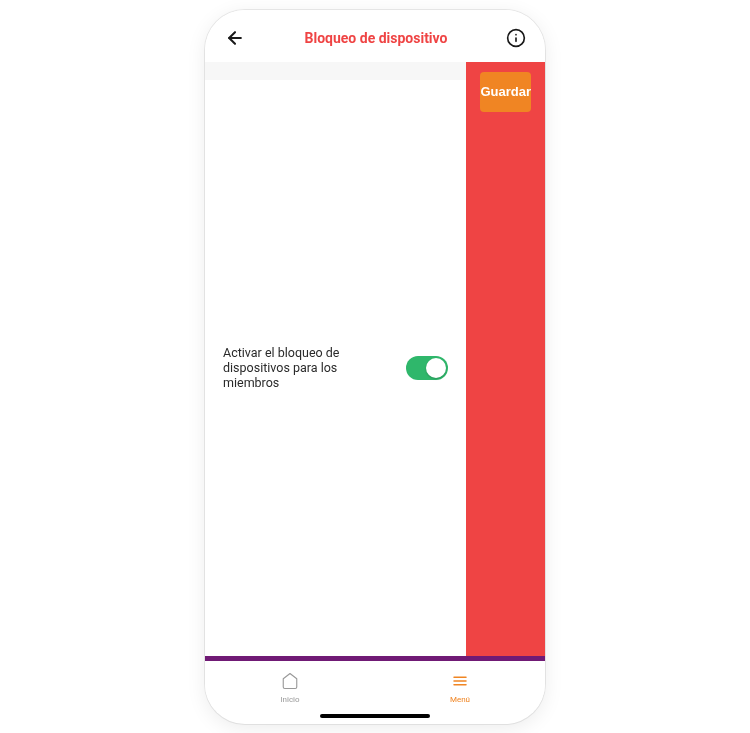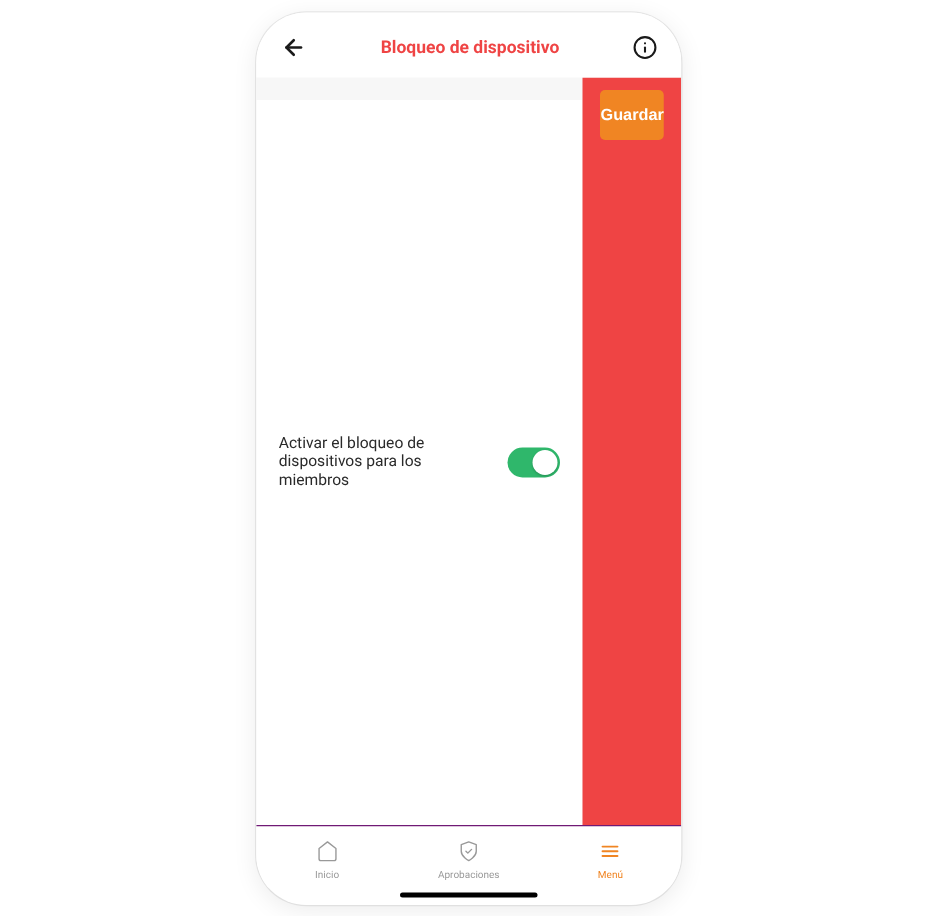--- a/index.html
+++ b/index.html
@@ -119,21 +119,21 @@
       border-radius: 4px;
       color: #fff;
       font-size: 13px;
       font-weight: 600;
       cursor: pointer;
     }
     .bottom-nav {
       display: flex;
       background: #fff;
       padding: 10px 0 6px;
-      border-top: 1px solid #701a75;
+      border-top: 5px solid #701a75;
     }
     .nav-item {
       flex: 1;
       display: flex;
       flex-direction: column;
       align-items: center;
       gap: 4px;
       cursor: pointer;
     }
     .nav-icon {
@@ -196,29 +196,20 @@
   </div>
 
   <div class="bottom-nav">
     <div class="nav-item">
       <div class="nav-icon">
         <svg width="18" height="18" viewBox="0 0 24 24" fill="none" stroke="#999" stroke-width="1.5" stroke-linecap="round" stroke-linejoin="round">
             <path d="M3 9l9-7 9 7v11a2 2 0 0 1-2 2H5a2 2 0 0 1-2-2z"></path>
           </svg>
       </div>
       <div class="nav-label">Inicio</div>
-    </div>
-    <div class="nav-item">
-      <div class="nav-icon">
-        <svg width="18" height="18" viewBox="0 0 24 24" fill="none" stroke="#999" stroke-width="1.5" stroke-linecap="round" stroke-linejoin="round">
-            <path d="M12 22s8-4 8-10V5l-8-3-8 3v7c0 6 8 10 8 10z"></path>
-            <polyline points="9 12 11 14 15 10"></polyline>
-          </svg>
-      </div>
-      <div class="nav-label">Aprobaciones</div>
     </div>
     <div class="nav-item active">
       <div class="nav-icon">
         <svg width="18" height="18" viewBox="0 0 24 24" fill="none" stroke="#f08523" stroke-width="2" stroke-linecap="round" stroke-linejoin="round">
             <line x1="4" y1="7" x2="20" y2="7"></line>
             <line x1="4" y1="12" x2="20" y2="12"></line>
             <line x1="4" y1="17" x2="20" y2="17"></line>
           </svg>
       </div>
       <div class="nav-label">Menú</div>

